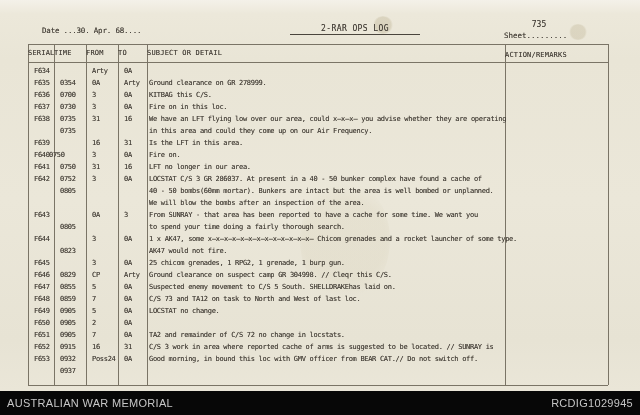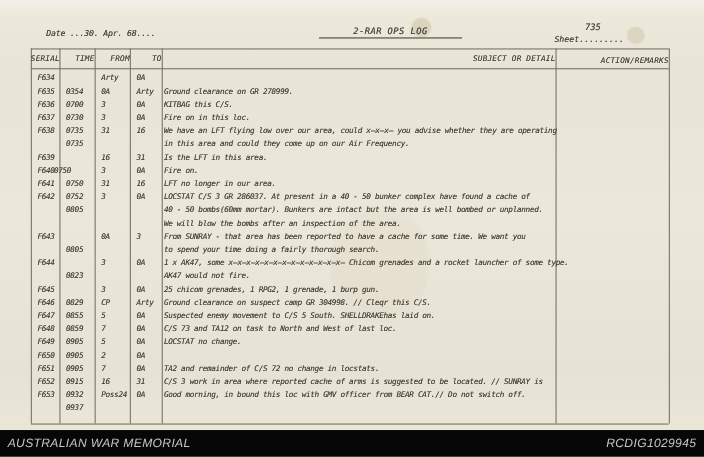--- a/index.html
+++ b/index.html
@@ -1,22 +1,21 @@
 <!DOCTYPE html>
 <html><head>
 <meta charset="utf-8">
 <style>
   * { margin: 0; padding: 0; box-sizing: border-box; }
   html, body { width: 640px; height: 415px; }
   body { font-family: "DejaVu Sans Mono", monospace; overflow: hidden; background: #555; }
 
   .scan {
     position: relative; width: 640px; height: 415px; overflow: hidden;
-    background: #15803d;
-    font-style: italic;
+    background: #3b82f6;
   }
 
   .paper {
     position: absolute; left: 0; top: 0; width: 640px; height: 391px;
     background: linear-gradient(180deg, #f4f1e9 0px, #ece8da 14px, #e9e5d6 60px, #ebe7d9 200px, #e7e3d4 340px, #eae6d8 391px);
     color: #45403a;
   }
   .stain { position: absolute; border-radius: 50%; pointer-events: none; }
   .stain.s1 { left: 372px; top: 16px; width: 22px; height: 18px;
     background: radial-gradient(circle, rgba(173,160,122,0.28) 0 55%, rgba(173,160,122,0) 70%); }
@@ -35,21 +34,21 @@
   }
   .sheet-number { position: absolute; left: 516px; top: 20px; width: 46px; text-align: center; font-size: 8px; }
   .sheet-label  { position: absolute; left: 504px; top: 31px; font-size: 7.5px; }
 
   
   .hline, .vline { position: absolute; background: #7a7466; }
   .hline { height: 1px; }
   .vline { width: 1px; }
 
   
-  .col-head { position: absolute; top: 49px; font-size: 7px; text-align: right; letter-spacing: 0.2px; }
+  .col-head { position: absolute; top: 49px; font-size: 7px; text-align: left; letter-spacing: 0.2px; }
 
   
   .log-rows { position: absolute; left: 28px; top: 65px; width: 580px; }
   .row { position: relative; min-height: 12px; }
   .cell { position: absolute; top: 0; line-height: 12px; font-size: 7px; letter-spacing: -0.3px; white-space: nowrap; }
   .c-serial { left: 6px; }
   .c-time   { left: 32px; margin-top: 12px; }
   .c-time.jammed { left: 21px; }
   .c-from   { left: 64px; }
   .c-to     { left: 96px; }

